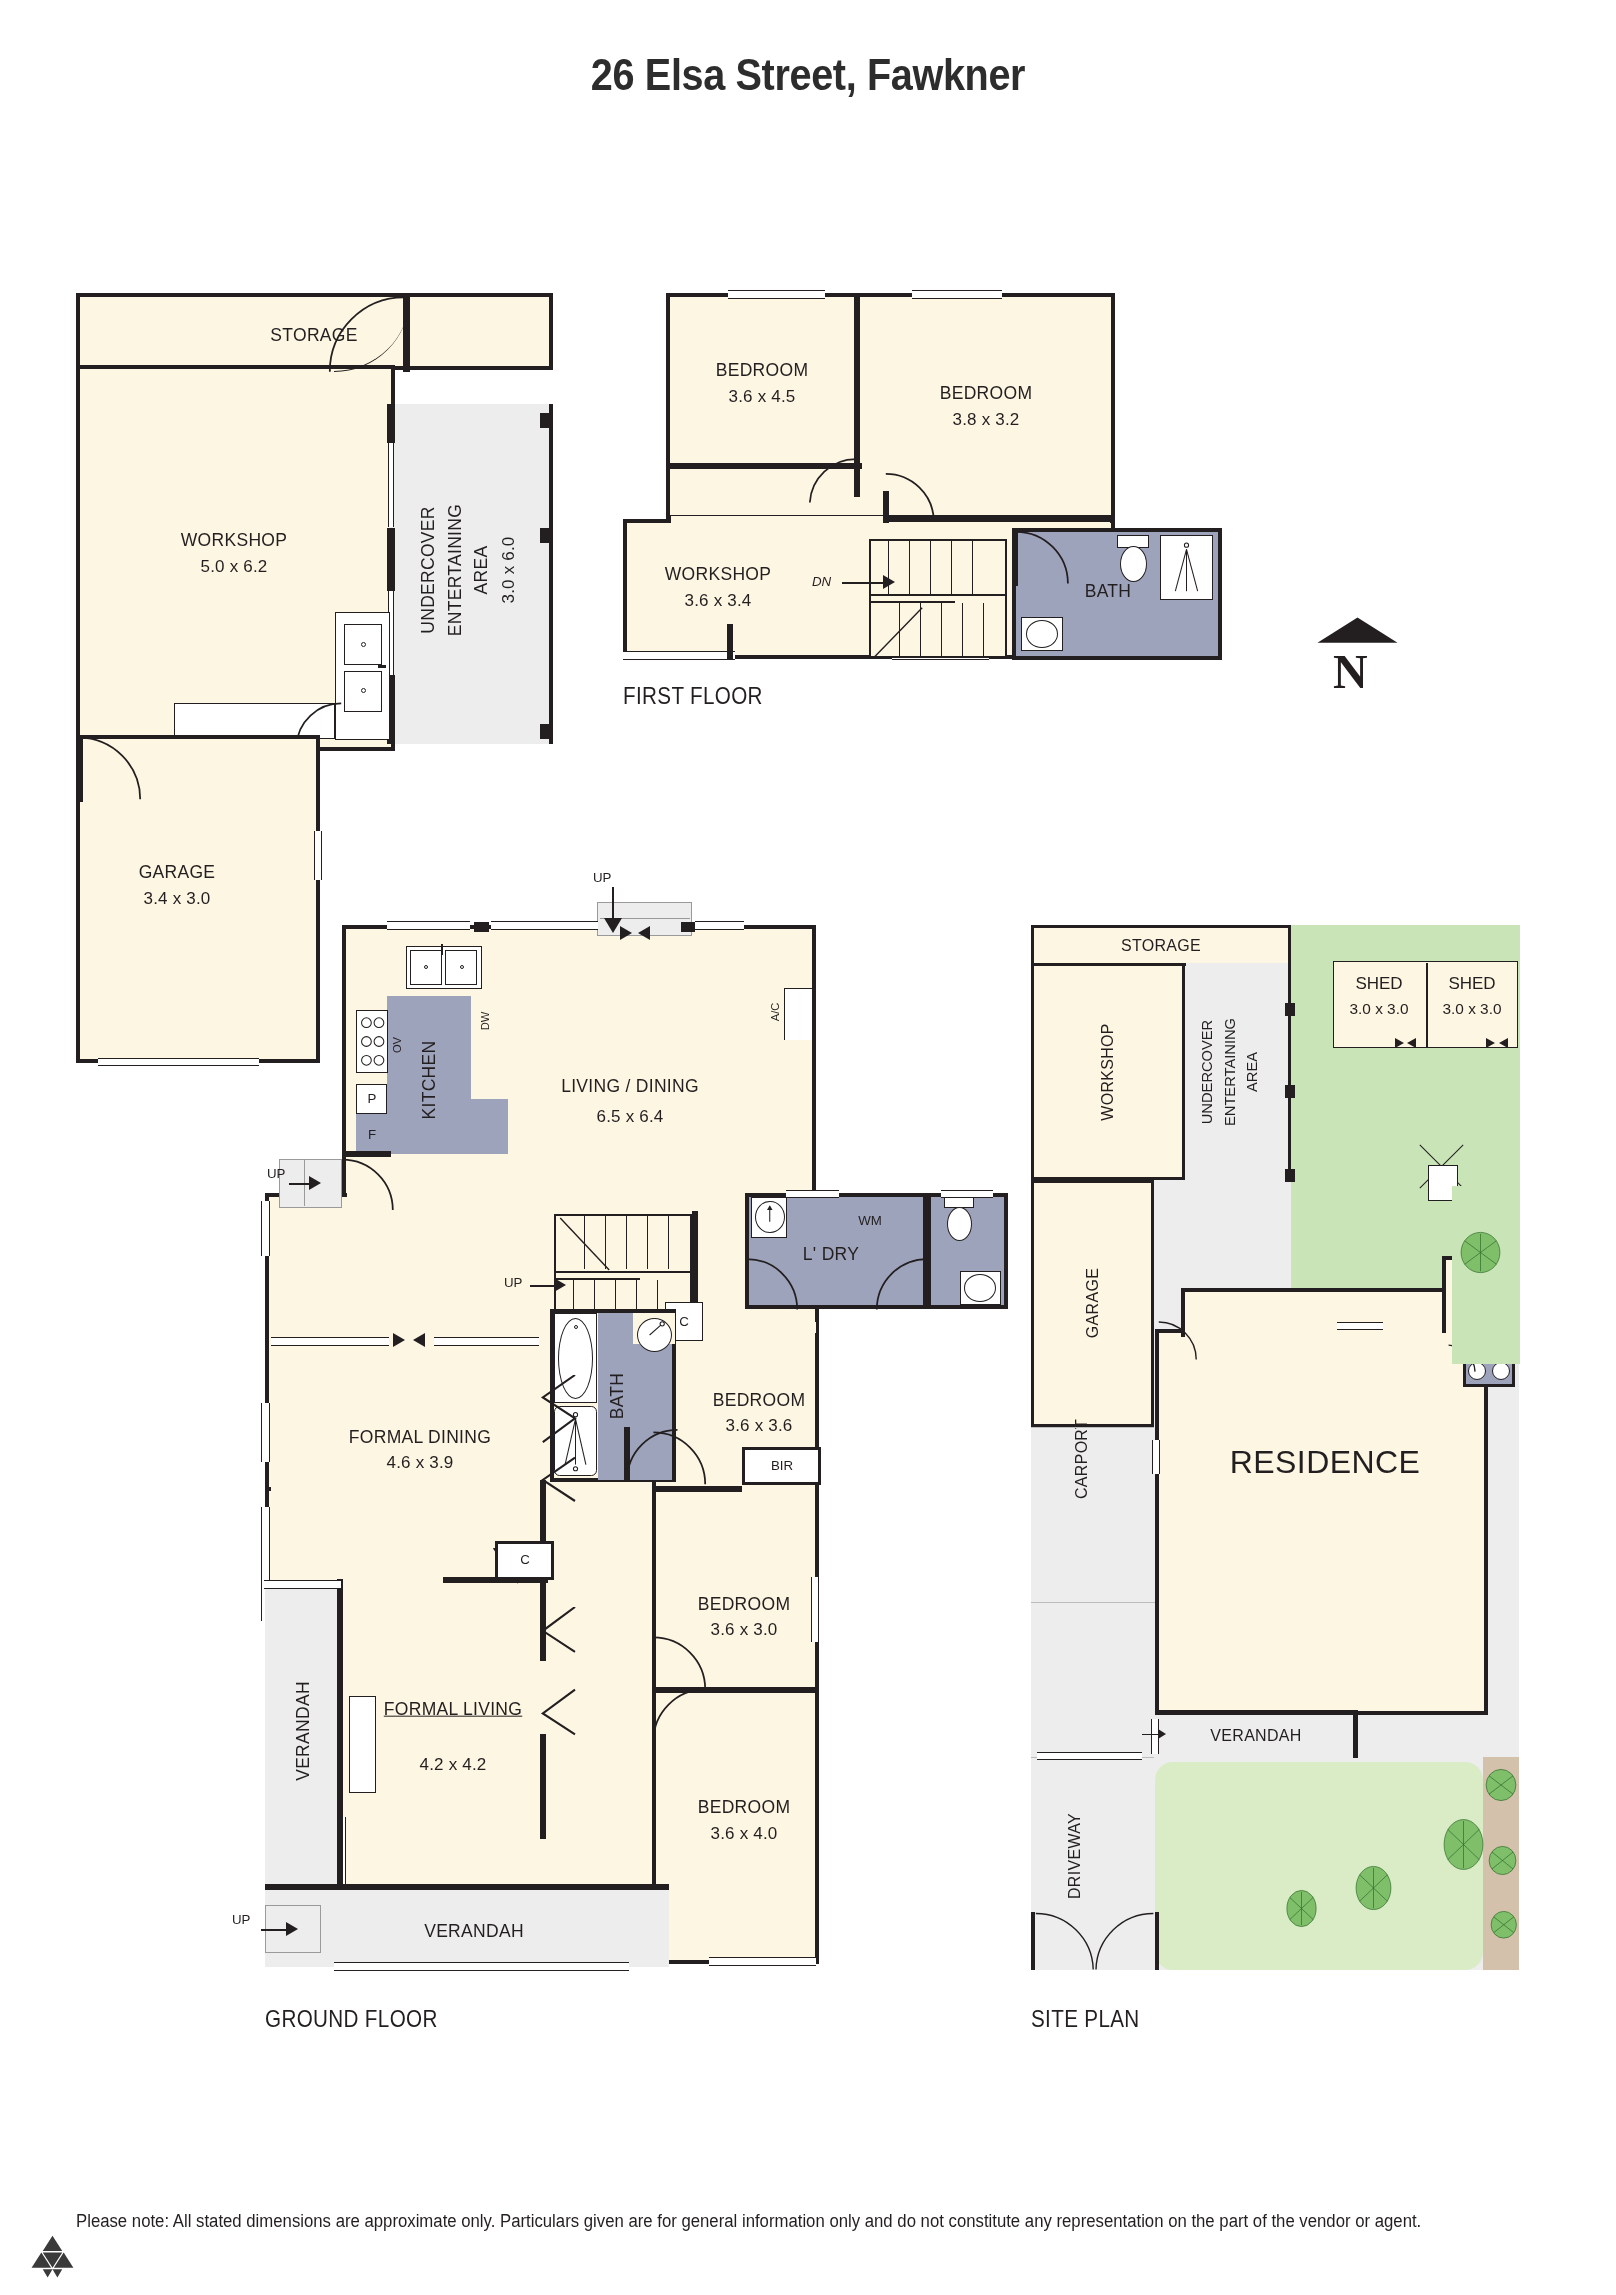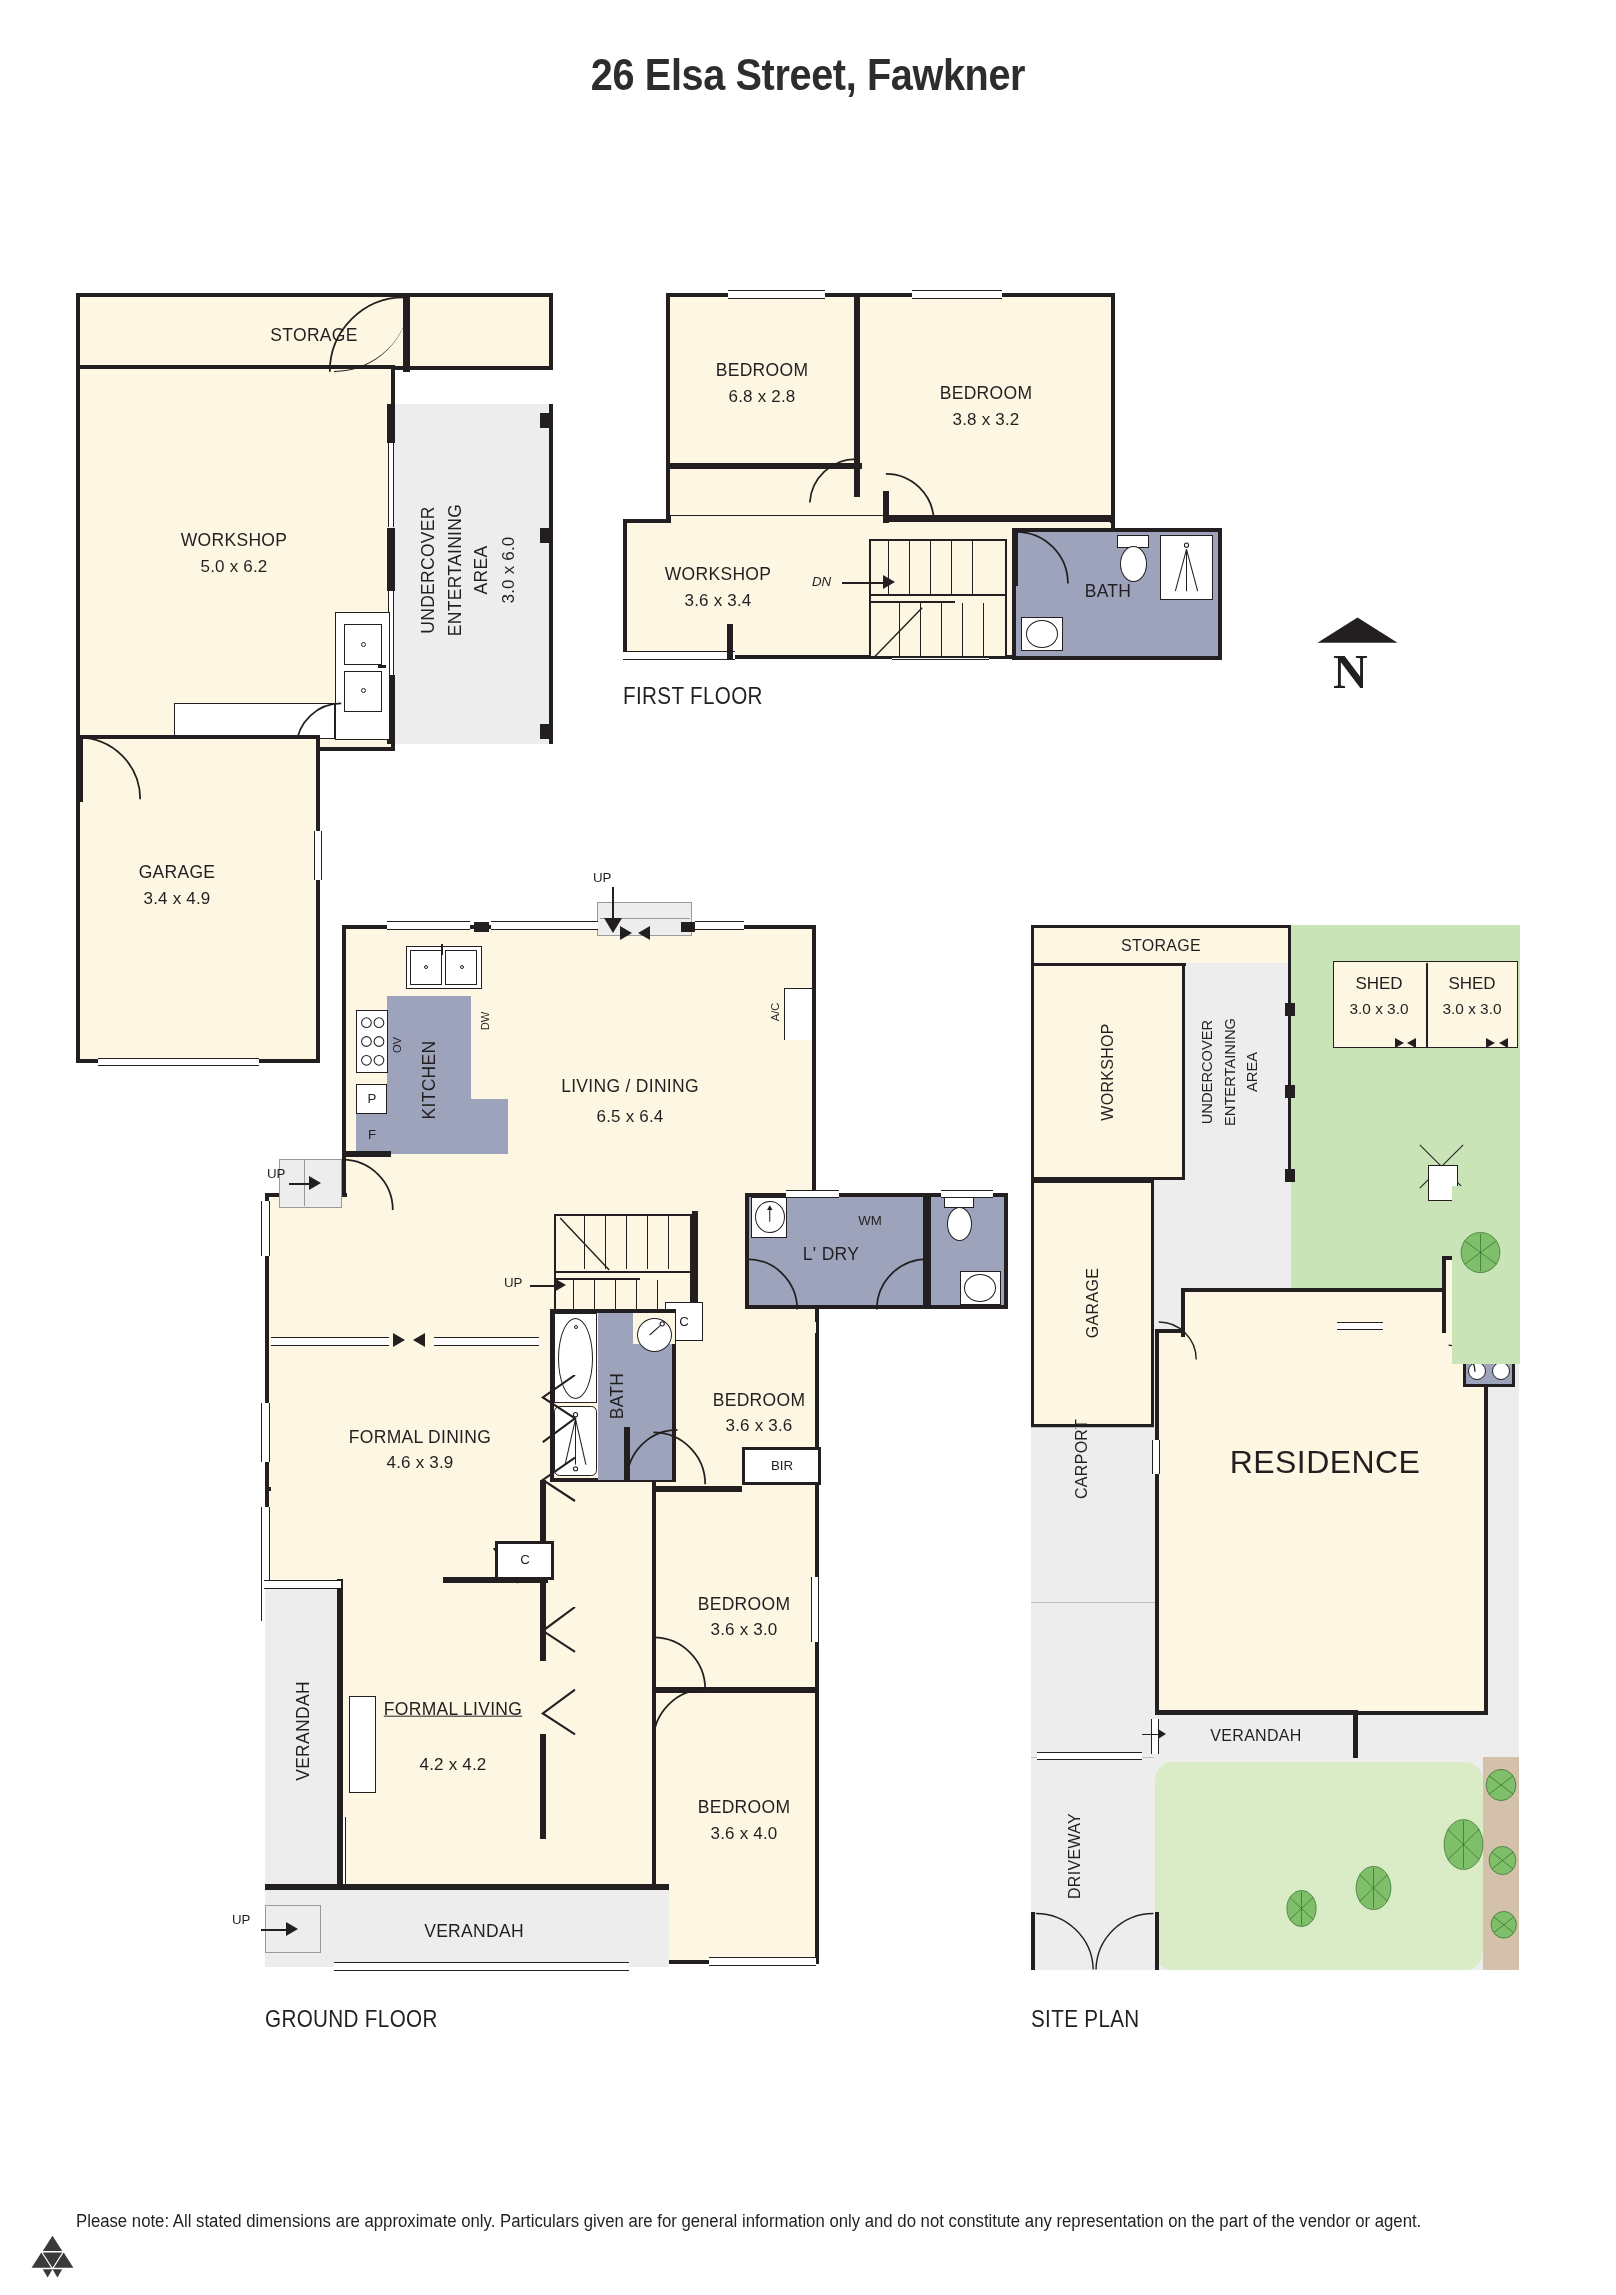--- a/index.html
+++ b/index.html
@@ -92,21 +92,21 @@
   <div class="fx" style="left:344px;top:671px;width:38px;height:41px;"></div>
   <div class="fx fxr" style="left:361px;top:688px;width:4.9px;height:4.9px;"></div>
   <div class="ln" style="left:378px;top:665px;width:8.4px;height:2.8px;"></div>
 
   <svg class="abs" style="left:295px;top:702px;width:70px;height:49px;" viewBox="0 0 100 70" width="70" height="49">
     <path d="M2,62 A64,64 0 0 1 66,2" stroke="#231f20" stroke-width="2.5" fill="none"></path>
   </svg>
 
   <div class="room" style="left:76px;top:735px;width:244px;height:328px;"></div>
   <div class="lbl name ctr" style="left:177px;top:872px;">GARAGE</div>
-  <div class="lbl dim ctr" style="left:177px;top:899px;">3.4 x 4.9</div>
+  <div class="lbl dim ctr" style="left:177px;top:899px;">3.4 x 3.0</div>
   <div class="winv" style="left:314px;top:831px;width:8.4px;height:49px;"></div>
   <div class="win" style="left:98px;top:1058px;width:161px;height:7.7px;"></div>
 
   <svg class="abs" style="left:73px;top:732px;width:84px;height:70px;" viewBox="0 0 120 100" width="84" height="70">
     <path d="M8,8 A88,88 0 0 1 96,96" stroke="#231f20" stroke-width="2.5" fill="none"></path>
   </svg>
   <div class="wall" style="left:76px;top:735px;width:7px;height:67px;"></div>
 </div>
 
 <div>
@@ -129,21 +129,21 @@
     <path d="M4,4 A68,68 0 0 1 72,70" stroke="#231f20" stroke-width="2.5" fill="none"></path>
   </svg>
 
   <div class="win" style="left:728px;top:290px;width:97px;height:9px;"></div>
   <div class="win" style="left:912px;top:290px;width:90px;height:9px;"></div>
   <div class="win" style="left:623px;top:651px;width:112px;height:9px;"></div>
   <div class="win" style="left:892px;top:651px;width:97px;height:9px;"></div>
   <div class="win" style="left:1030px;top:651px;width:76px;height:9px;"></div>
 
   <div class="lbl name ctr" style="left:762px;top:370px;">BEDROOM</div>
-  <div class="lbl dim ctr" style="left:762px;top:397px;">6.8 x 2.8</div>
+  <div class="lbl dim ctr" style="left:762px;top:397px;">3.6 x 4.5</div>
   <div class="lbl name ctr" style="left:986px;top:393px;">BEDROOM</div>
   <div class="lbl dim ctr" style="left:986px;top:420px;">3.8 x 3.2</div>
   <div class="lbl name ctr" style="left:718px;top:574px;">WORKSHOP</div>
   <div class="lbl dim ctr" style="left:718px;top:601px;">3.6 x 3.4</div>
 
   <div class="stair" style="left:869px;top:539px;width:138px;height:119px;">
     <div class="abs" style="left:0;top:0;width:100%;height:100%;">
       <div class="abs" style="left:17px;top:0;width:1.4px;height:53px;background:#231f20;"></div>
       <div class="abs" style="left:38px;top:0;width:1.4px;height:53px;background:#231f20;"></div>
       <div class="abs" style="left:59px;top:0;width:1.4px;height:53px;background:#231f20;"></div>

